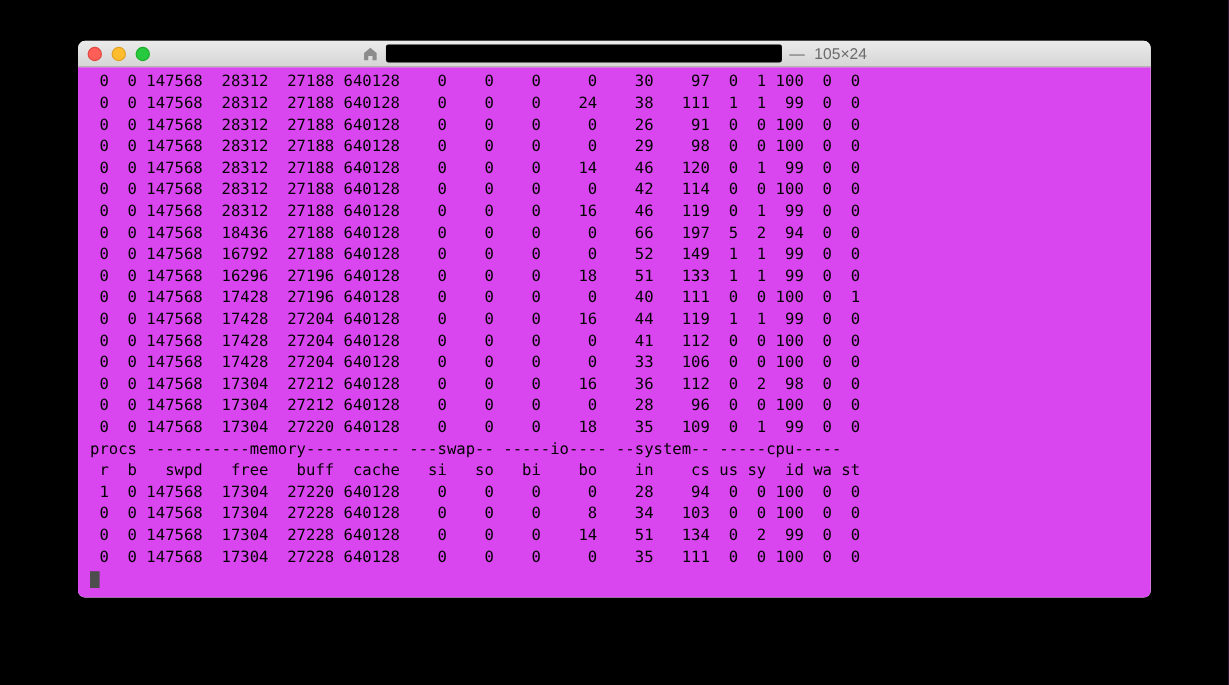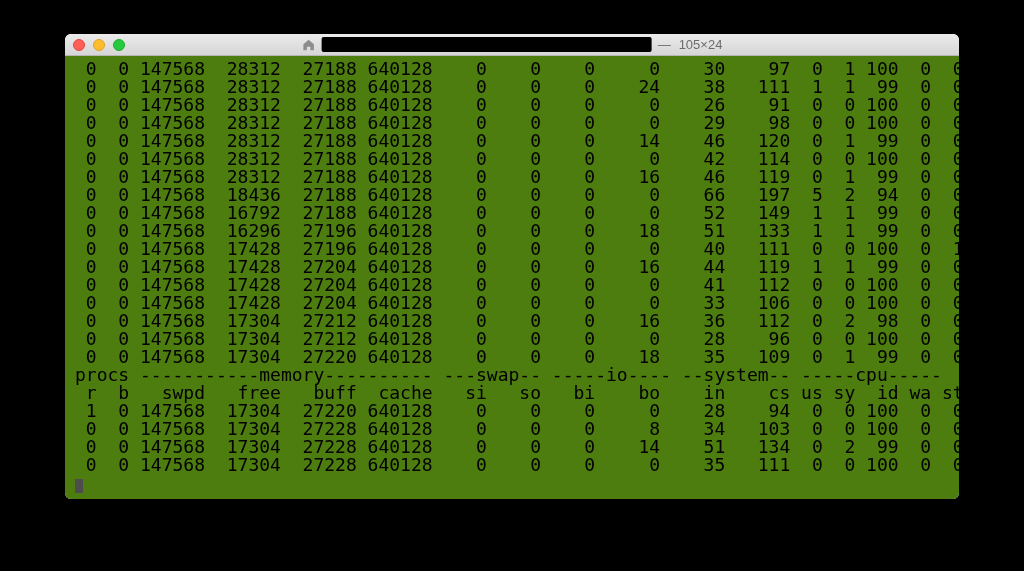--- a/index.html
+++ b/index.html
@@ -63,24 +63,24 @@
       height:15px;
       width:330px;
       border-radius:2px;
     }
     .dims {
       font-size:13px;
       color:#6b6b6b;
       margin-left:2px;
     }
     .terminal-body {
-      background:#4d7c0f;
+      background:#d946ef;
       padding: 4px 10px 6px 10px;
       font-family: "Menlo","Consolas","DejaVu Sans Mono","Liberation Mono",monospace;
-      font-size: 18px;
+      font-size: 13px;
       line-height: 18px;
       color:#000;
       white-space: pre;
       letter-spacing: 0;
     }
     .cursor-block {
       display:inline-block;
       width:8px;
       height:14px;
       background:#4d4d4d;

